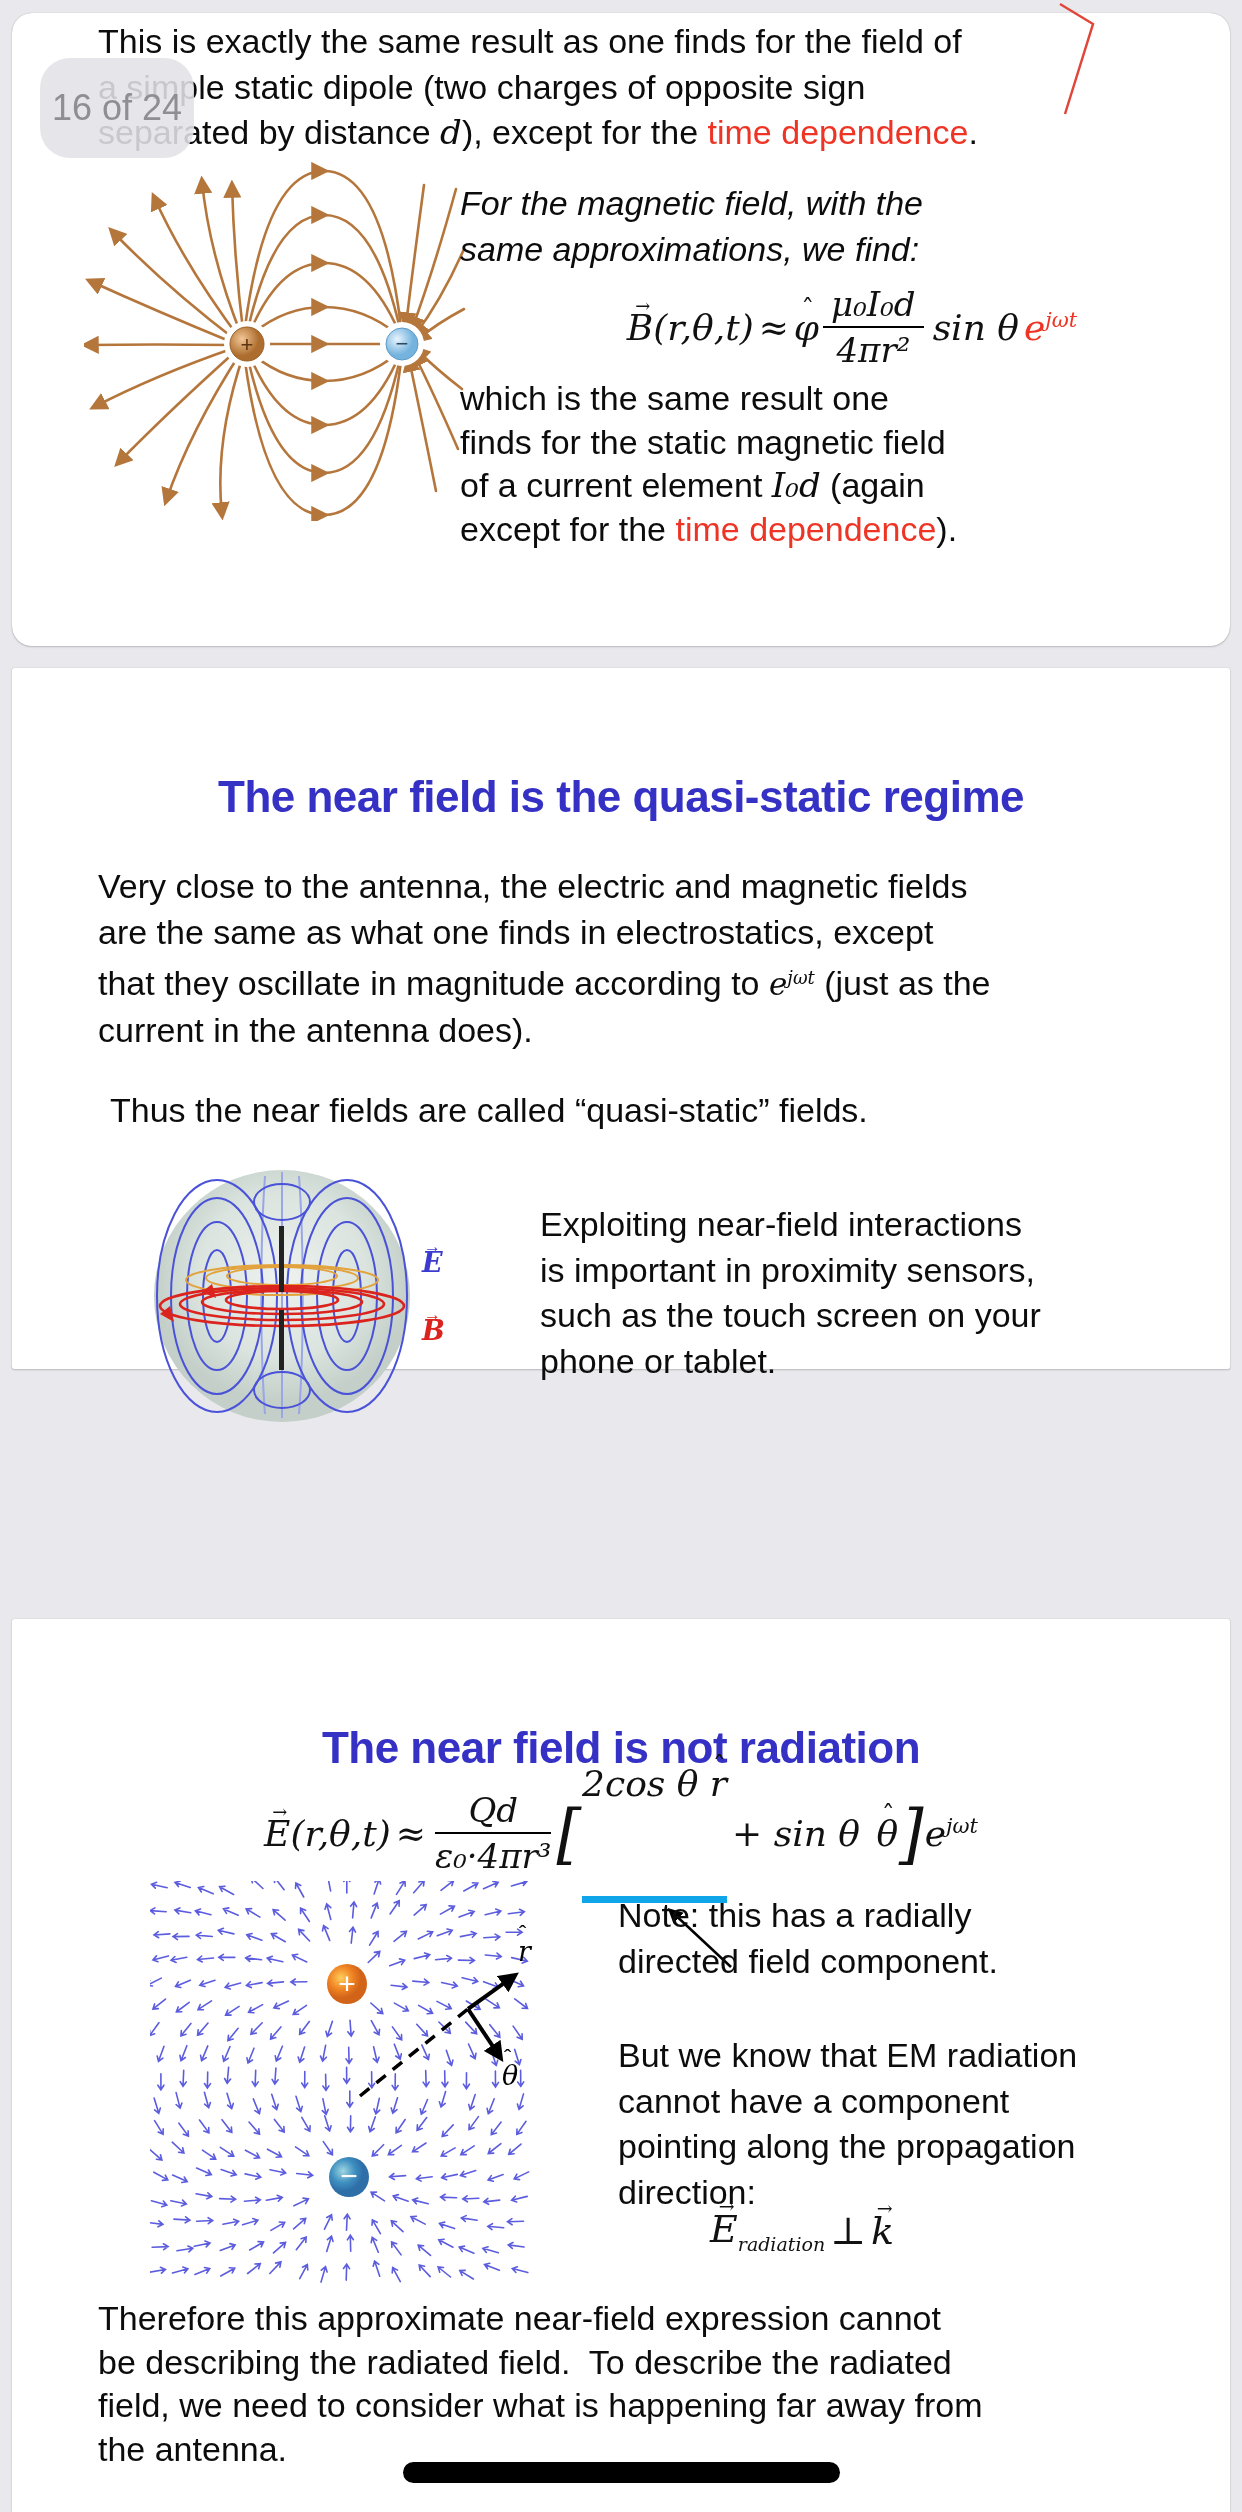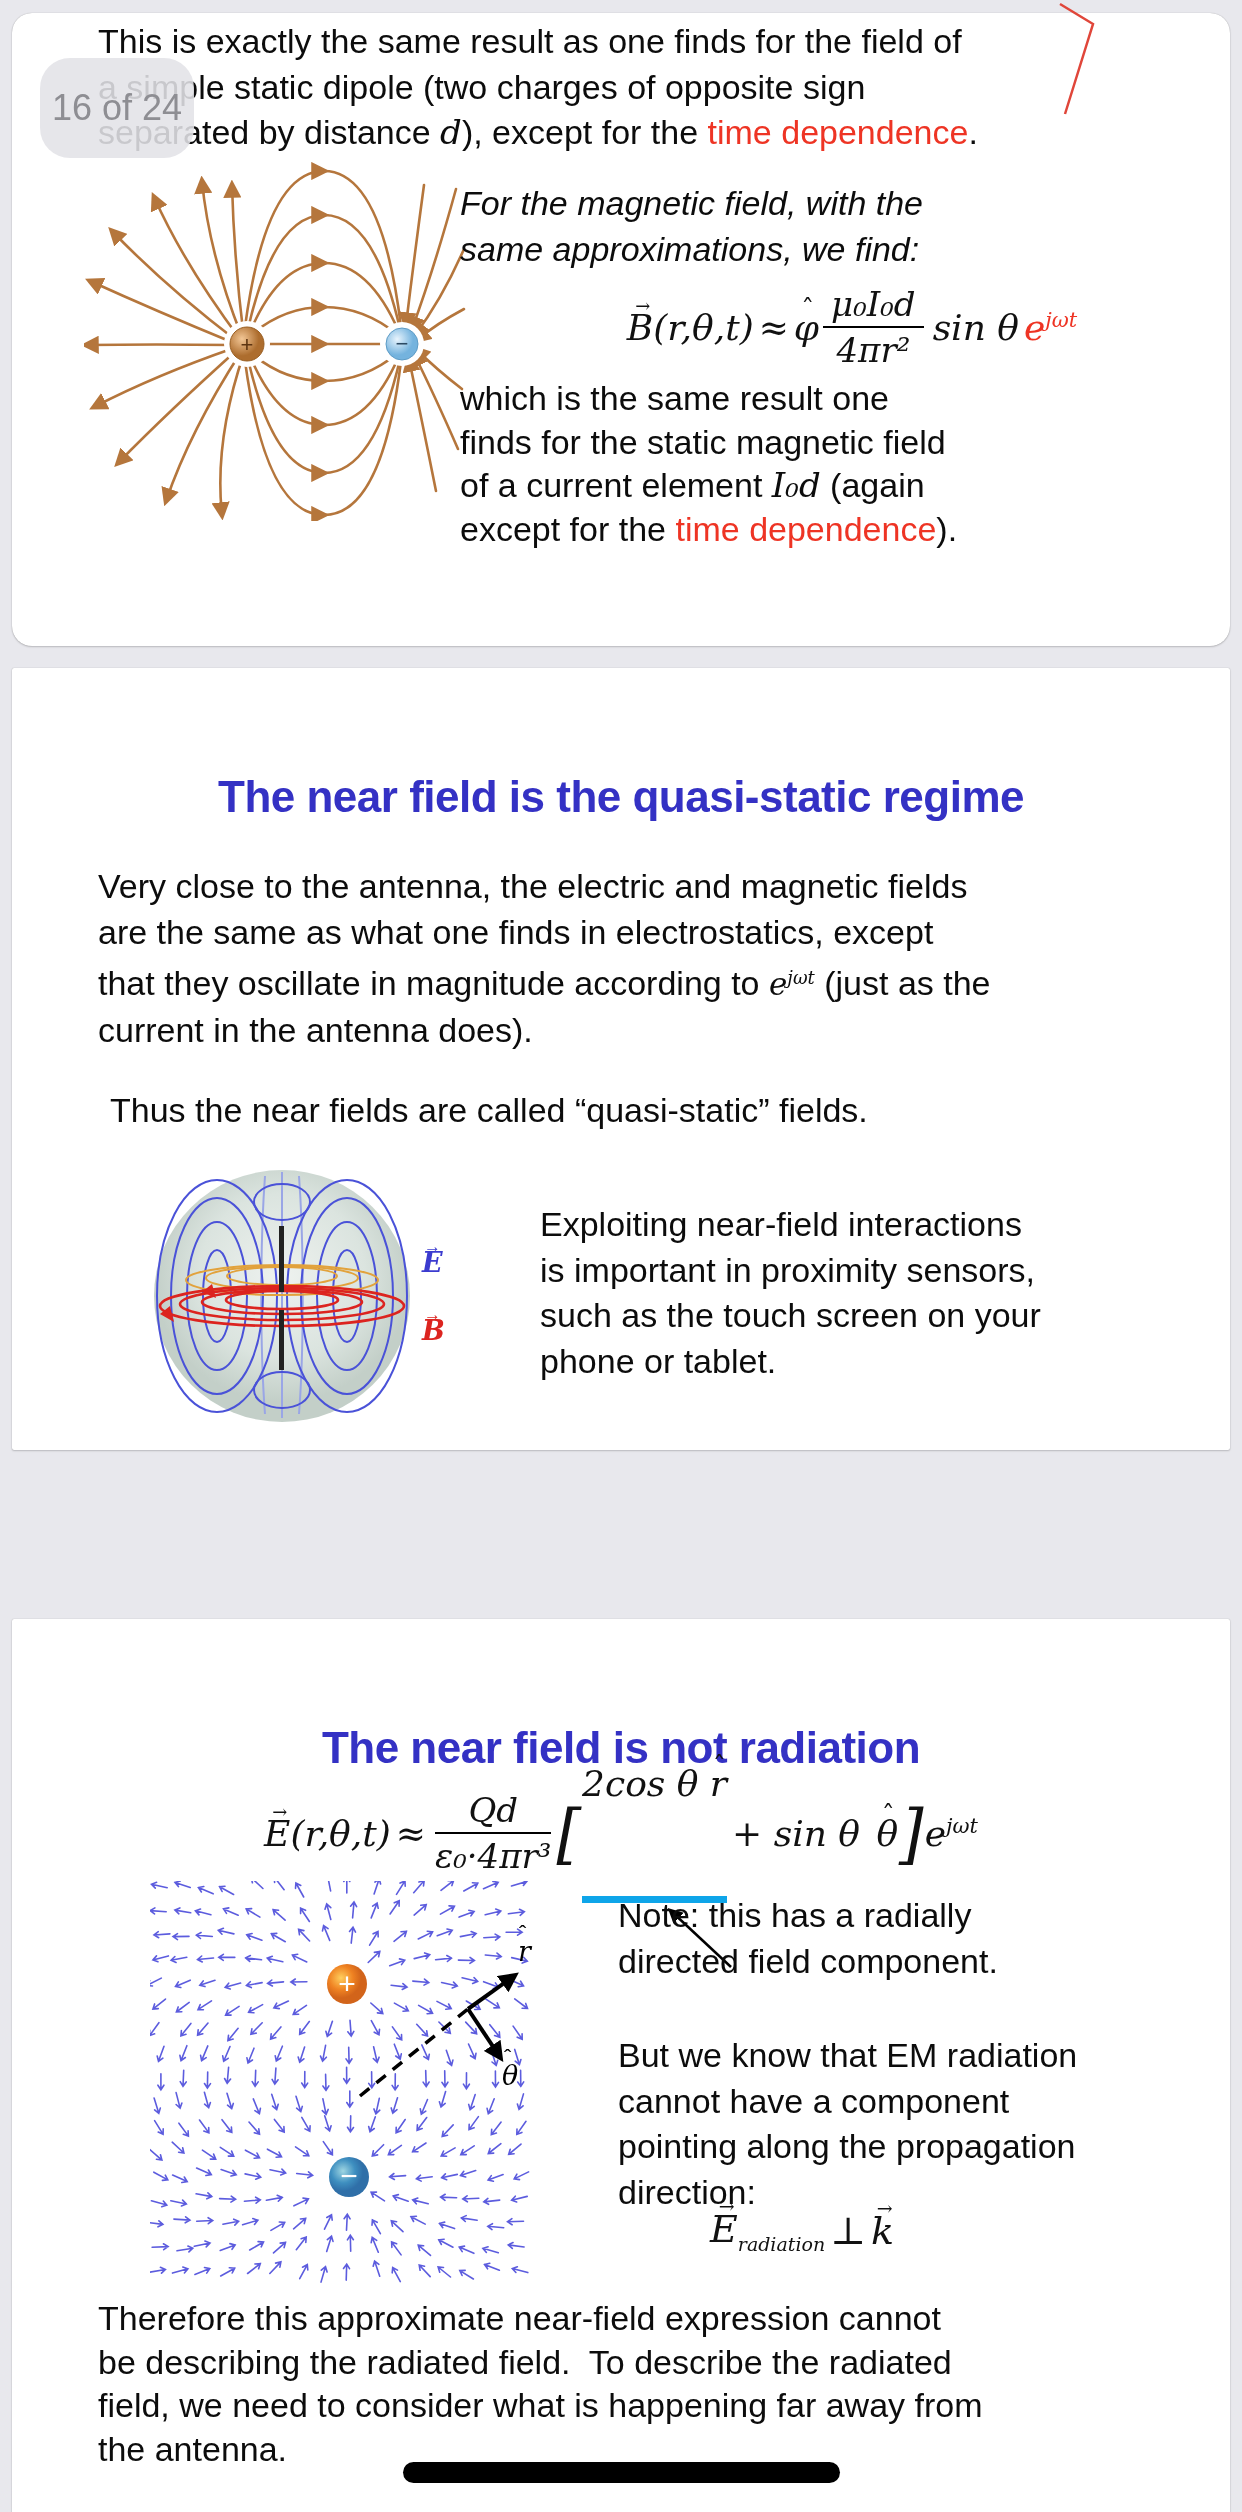--- a/index.html
+++ b/index.html
@@ -8,21 +8,21 @@
     background:#e8e8ed;
     font-family:"Liberation Sans", sans-serif;
     color:#111;
   }
   .card{
     position:absolute;left:12px;width:1218px;background:#ffffff;
     box-shadow:0 1px 2px rgba(0,0,0,.18), 0 0 1px rgba(0,0,0,.3);
     border-radius:2px;
   }
   #card1{top:13px;height:633px;border-radius:20px;}
-  #card2{top:668px;height:782px;}
+  #card2{top:668px;height:701px;}
   #card3{top:1619px;height:968px;}
 
   .abs{position:absolute;}
   .body-text{font-size:34px;line-height:45.5px;color:#0c0c0c;}
   .tight{line-height:43.5px;}
   .prewrap{white-space:pre-wrap;}
   .red{color:#ee3424;}
   .slide-title{
     position:absolute;left:0;width:100%;text-align:center;
     font-size:44px;font-weight:bold;color:#3431c4;letter-spacing:-0.5px;

